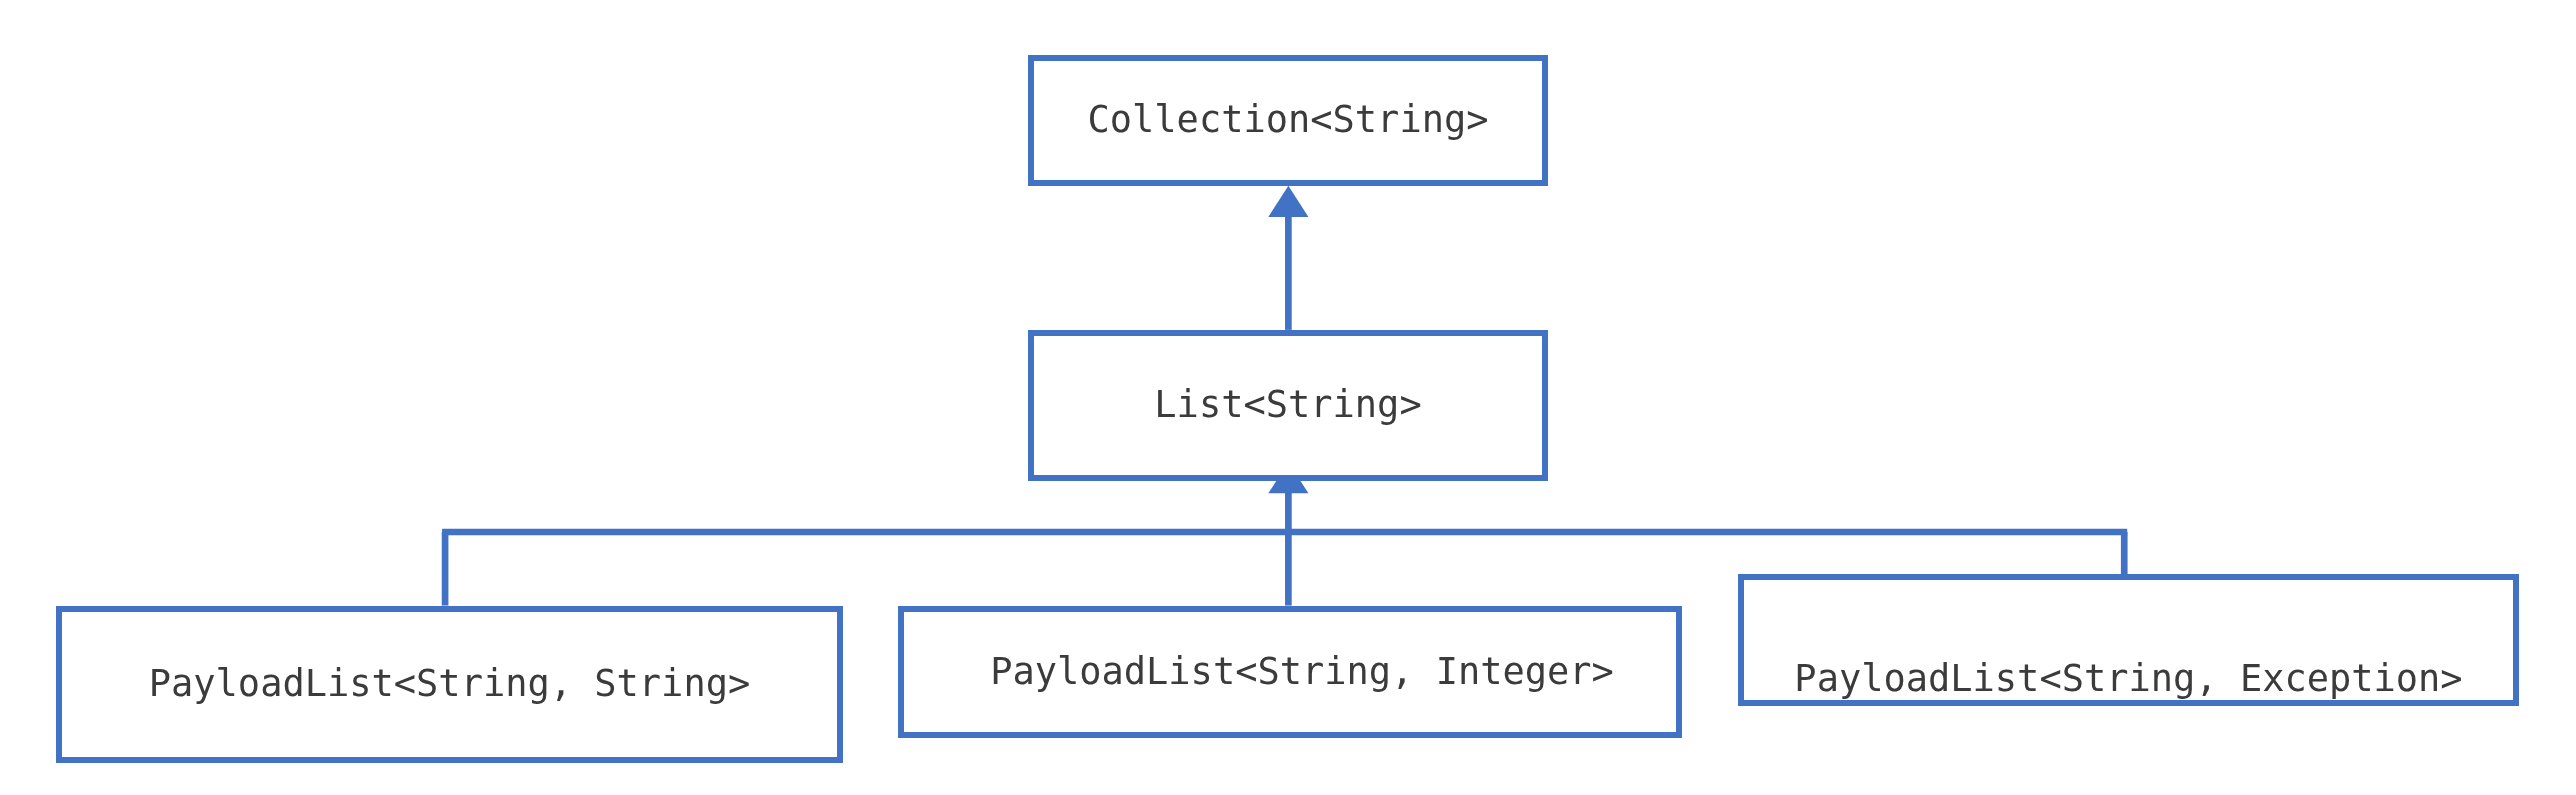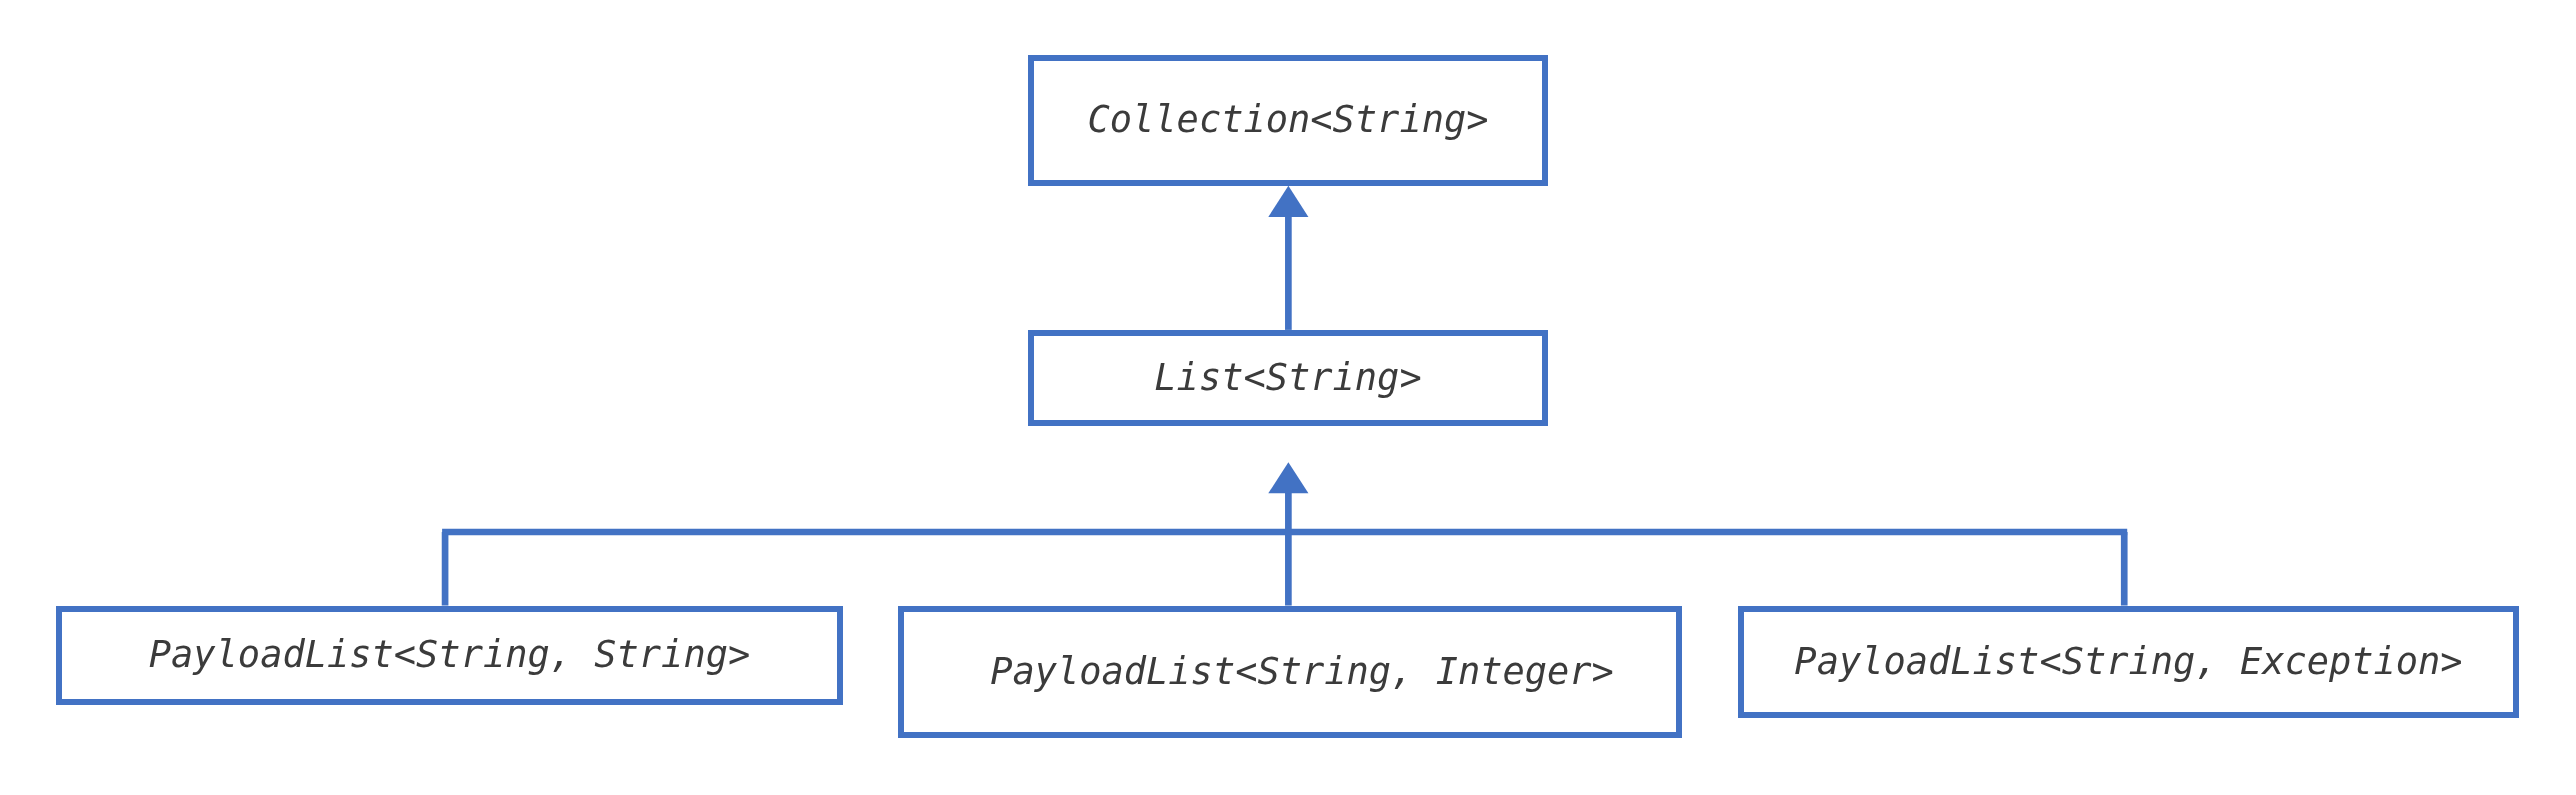--- a/index.html
+++ b/index.html
@@ -37,53 +37,53 @@
     z-index: 2;
   }
   .node-label {
     font-family: "DejaVu Sans Mono", "Liberation Mono", monospace;
     font-size: 37px;
     line-height: 1.1;
     color: #3b3b3b;
     letter-spacing: 0px;
     white-space: nowrap;
     text-align: center;
-    font-style: italic;
   }
   
   .n-collection {
     left: 1028px;
     top: 55px;
     width: 520px;
     height: 131px;
   }
   .n-list {
     left: 1028px;
     top: 330px;
     width: 520px;
-    height: 96px;
+    height: 151px;
   }
   .n-payload-string {
     left: 56px;
     top: 606px;
     width: 787px;
-    height: 99px;
+    height: 157px;
   }
   .n-payload-integer {
     left: 898px;
     top: 606px;
     width: 784px;
     height: 132px;
     padding-left: 24px;
   }
   .n-payload-exception {
     left: 1738px;
-    top: 606px;
+    top: 574px;
     width: 781px;
-    height: 112px;
+    height: 132px;
+    align-items: flex-end;
   }
 </style>
 </head>
 <body>
 
 <div id="canvas">
 
   <svg id="edge-layer" viewBox="0 0 3465 1070" width="2576" height="795" xmlns="http://www.w3.org/2000/svg">
 
     <g>

